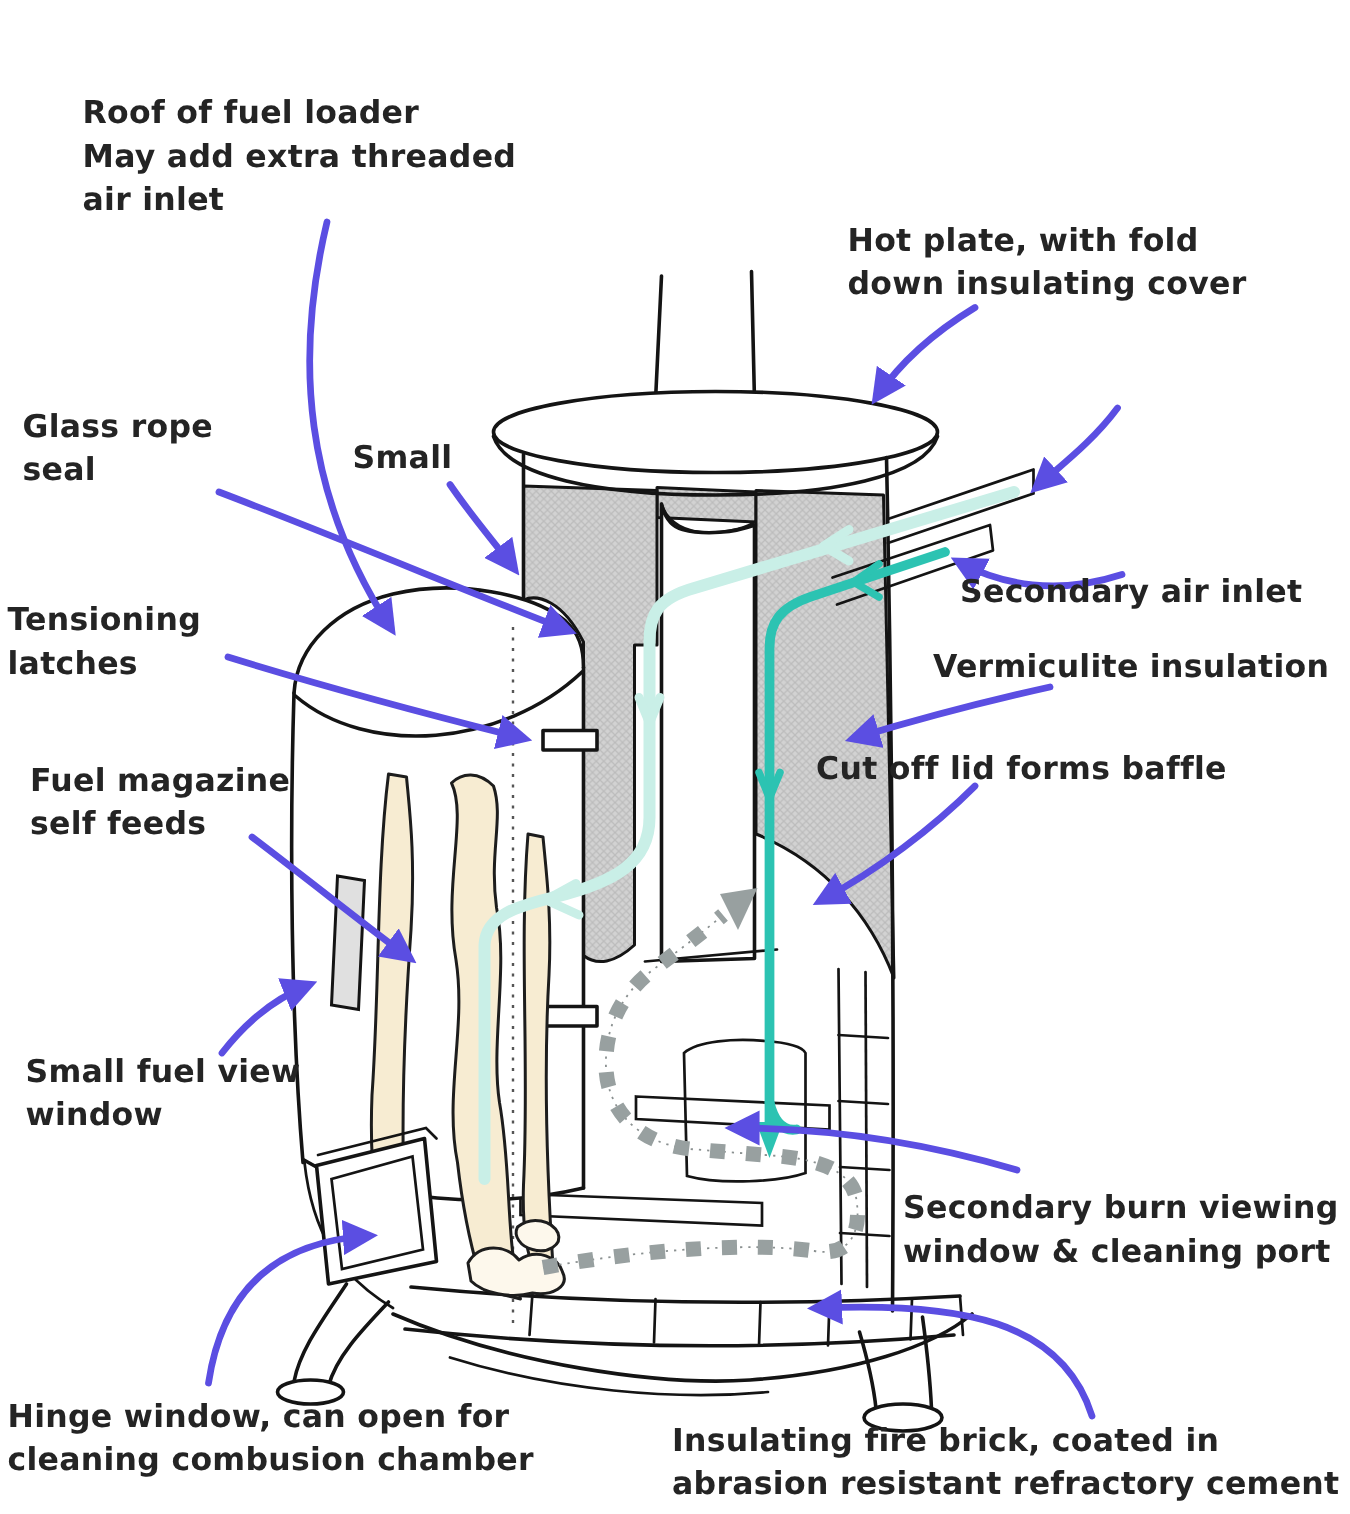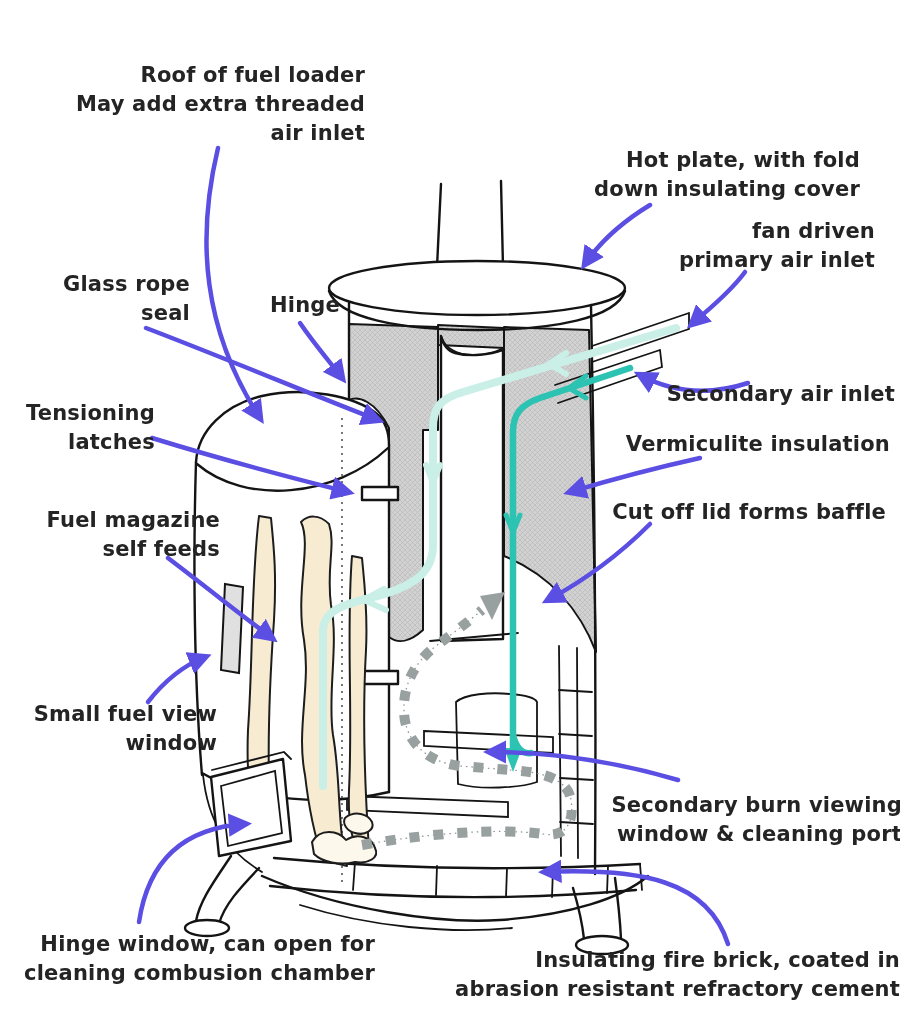--- a/index.html
+++ b/index.html
@@ -1,20 +1,20 @@
 <!DOCTYPE html>
 <html style="--c-arrow: #5b4ee2; --c-primary_air: #c9efe7; --c-secondary_air: #2cc3b2; --c-exhaust_dash: #98a0a0; --c-insulation: #d2d2d2; --c-wood: #f7ecd2; --c-outline: #141414;"><head>
 <meta charset="utf-8">
 <style>
   html,body{margin:0;padding:0;background:#fff;}
   #stage{position:relative;width:900px;height:1009px;background:#fff;overflow:hidden;
          font-family:"DejaVu Sans",sans-serif;}
   #diagram-svg{position:absolute;left:0;top:0;}
   .lb{position:absolute;font:700 21px/29px "DejaVu Sans",sans-serif;color:#242424;
-      text-align:right;white-space:pre-line;letter-spacing:.2px;z-index:5;}
+      text-align:left;white-space:pre-line;letter-spacing:.2px;z-index:5;}
   #lb-roof{left:55px;top:61px;width:310px}
   #lb-hotplate{left:565px;top:146px;width:295px}
   #lb-fan{left:625px;top:217px;width:250px}
   #lb-rope{left:15px;top:270px;width:175px}
   #lb-hinge{left:235px;top:291px;width:105px}
   #lb-secinlet{left:640px;top:380px;width:255px}
   #lb-latches{left:5px;top:399px;width:150px}
   #lb-verm{left:622px;top:430px;width:268px}
   #lb-baffle{left:544px;top:498px;width:342px}
   #lb-magazine{left:20px;top:506px;width:200px}
@@ -186,25 +186,23 @@
       <path class="arrow" marker-end="url(#ah)" d="M139,922 C148,862 182,828 245,824"></path>
       <path class="arrow" marker-end="url(#ah)" d="M728,944 C708,880 640,868 545,872"></path>
     </g>
   </svg>
 
   <div class="lb" id="lb-roof">Roof of fuel loader
 May add extra threaded
 air inlet</div>
   <div class="lb" id="lb-hotplate">Hot plate, with fold
 down insulating cover</div>
-  <div class="lb" id="lb-fan">fan driven
-primary air inlet</div>
   <div class="lb" id="lb-rope">Glass rope
 seal</div>
-  <div class="lb" id="lb-hinge">Hinge</div>
+  <div class="lb" id="lb-hinge">Small</div>
   <div class="lb" id="lb-secinlet">Secondary air inlet</div>
   <div class="lb" id="lb-latches">Tensioning
 latches</div>
   <div class="lb" id="lb-verm">Vermiculite insulation</div>
   <div class="lb" id="lb-baffle">Cut off lid forms baffle</div>
   <div class="lb" id="lb-viewwin">Small fuel view
 window</div>
   <div class="lb" id="lb-magazine">Fuel magazine
 self feeds</div>
   <div class="lb" id="lb-burnwin">Secondary burn viewing

